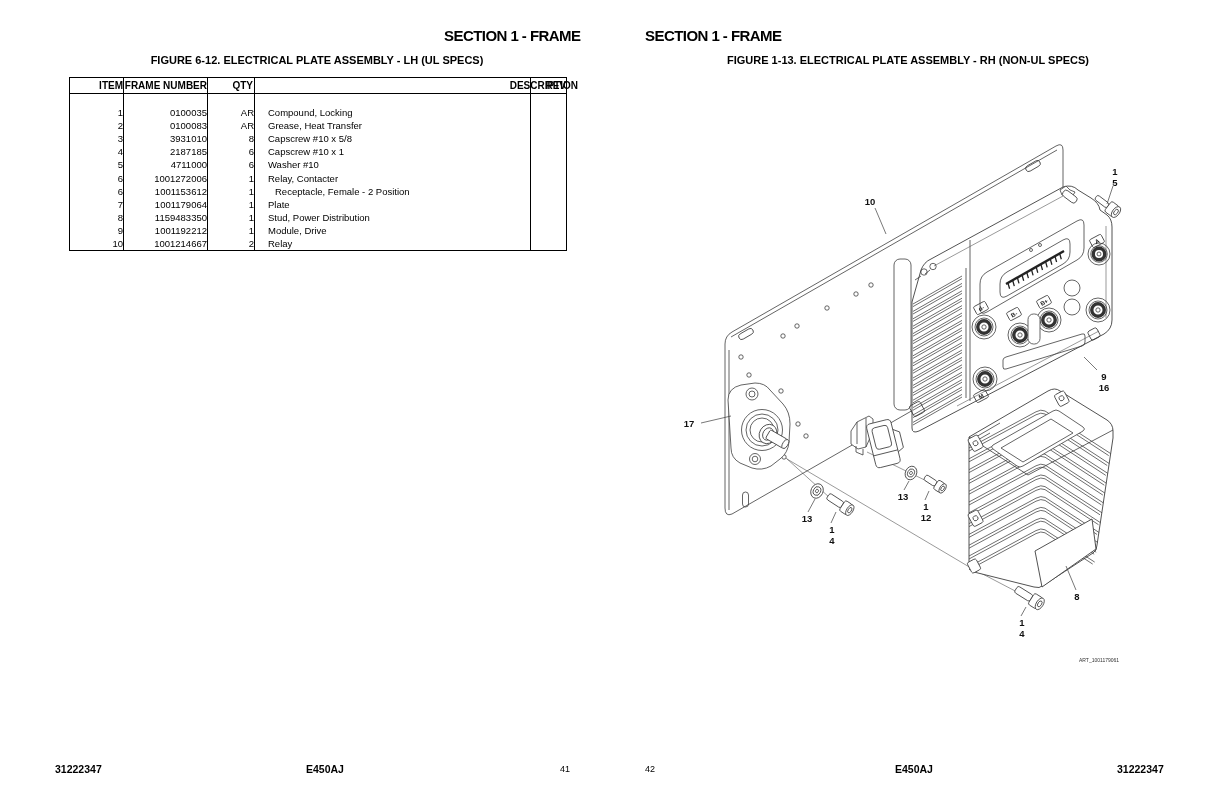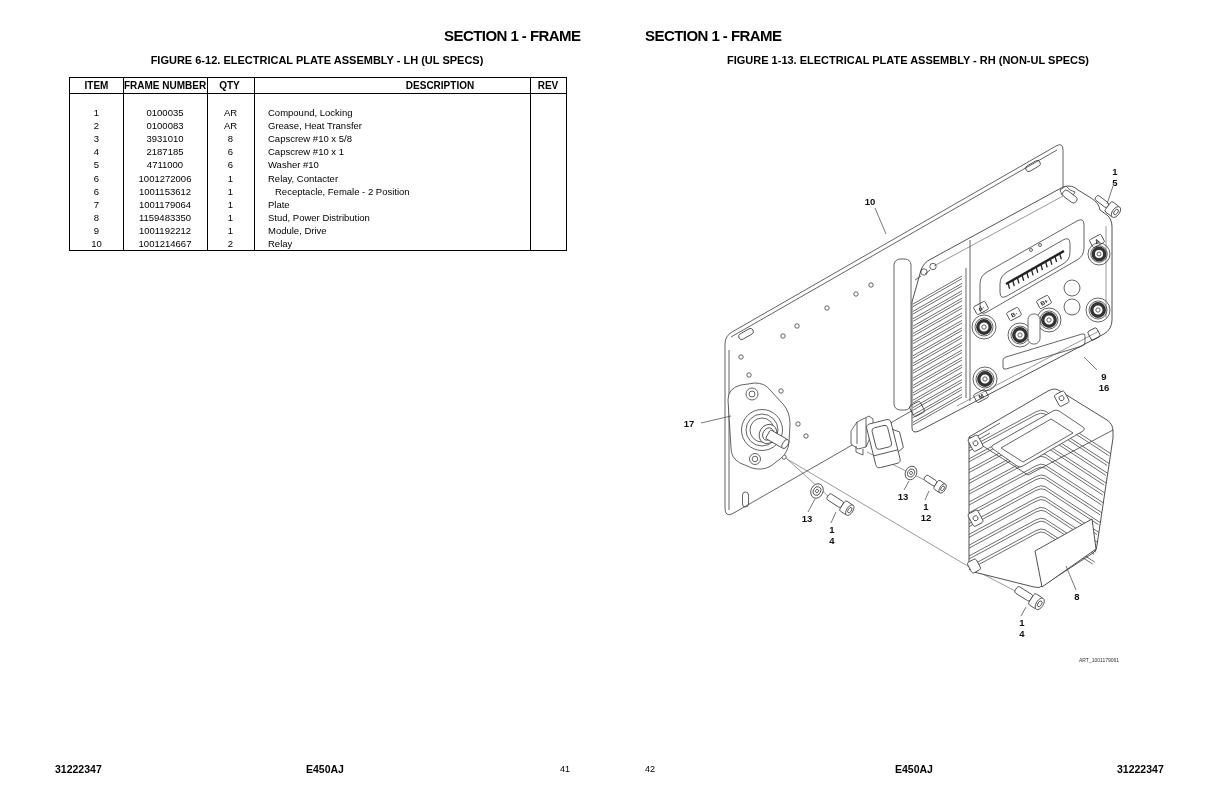--- a/index.html
+++ b/index.html
@@ -1,20 +1,20 @@
 <!DOCTYPE html>
 <html><head>
 <meta charset="utf-8">
 <style>
   html, body { margin:0; padding:0; }
   body { width:1224px; height:792px; background:#fff; position:relative;
          font-family:"Liberation Sans", sans-serif; overflow:hidden; }
   .abs { position:absolute; }
   .tr { position:absolute; left:0; width:496px; height:13.08px; font-size:9.5px; line-height:13.08px; }
-  .tc { position:absolute; text-align:center; }
+  .tc { position:absolute; text-align:right; }
   .td { position:absolute; }
 </style>
 </head>
 <body>
 
 <div class="abs" style="left:444px; top:27px; width:137px; font-size:15px; font-weight:bold; letter-spacing:-0.55px; white-space:nowrap;">SECTION 1 - FRAME</div>
 
 <div class="abs" style="left:645px; top:27px; font-size:15px; font-weight:bold; letter-spacing:-0.55px; white-space:nowrap;">SECTION 1 - FRAME</div>
 
 <div class="abs" style="left:0px; top:54px; width:634px; text-align:center; font-size:11px; font-weight:bold;">FIGURE 6-12. ELECTRICAL PLATE ASSEMBLY - LH (UL SPECS)</div>

